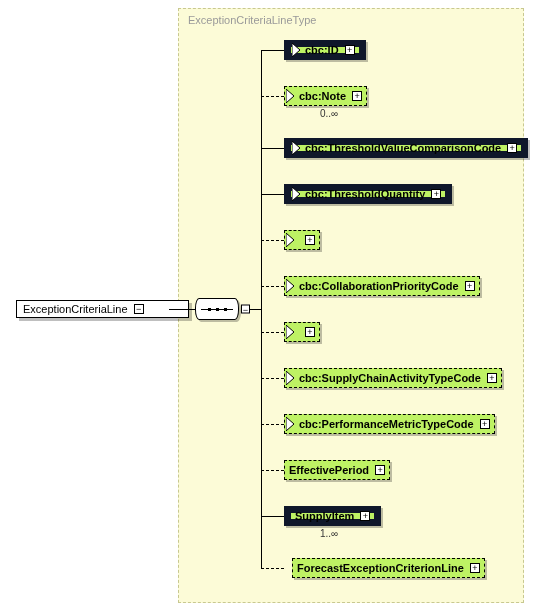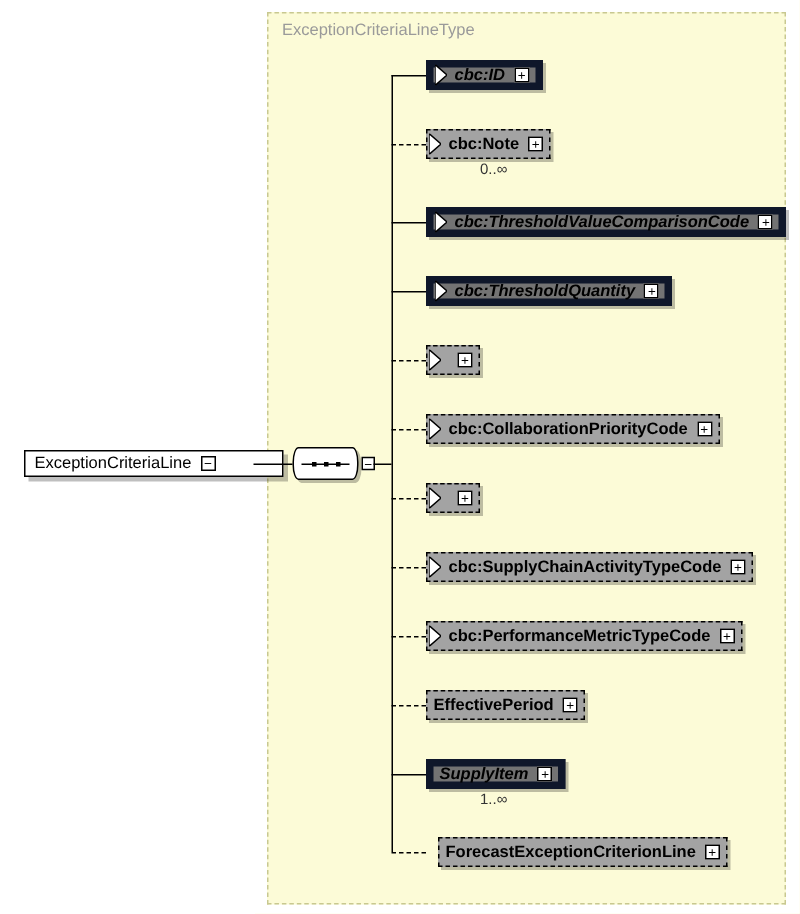--- a/index.html
+++ b/index.html
@@ -102,28 +102,27 @@
   .child-box .triside {
     width: 10px;
     align-self: stretch;
     margin: -2px 4px -2px -4px;
     display: flex;
     align-items: center;
     justify-content: center;
   }
   .child-box .triside svg { display:block; }
   .child-box.required {
-    border: 5px solid #0f172a;
-    background: #737373;
+    border: 7px solid #0f172a;
+    background: #bef264;
     box-shadow: 2px 2px 0 rgba(0,0,0,0.25);
-    font-style: italic;
   }
   .child-box.optional {
     border: 1px dashed #000;
-    background: #a3a3a3;
+    background: #bef264;
     box-shadow: 2px 2px 0 rgba(0,0,0,0.25);
   }
   .child-box .name {
     font-weight: bold;
   }
   .child-box .plus-right {
     margin-left: 6px;
   }
   .plus-right {
     width: 10px;

